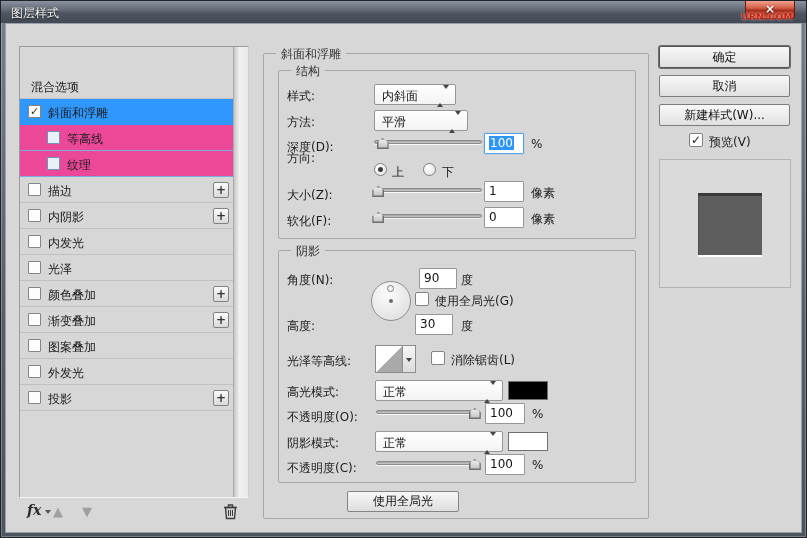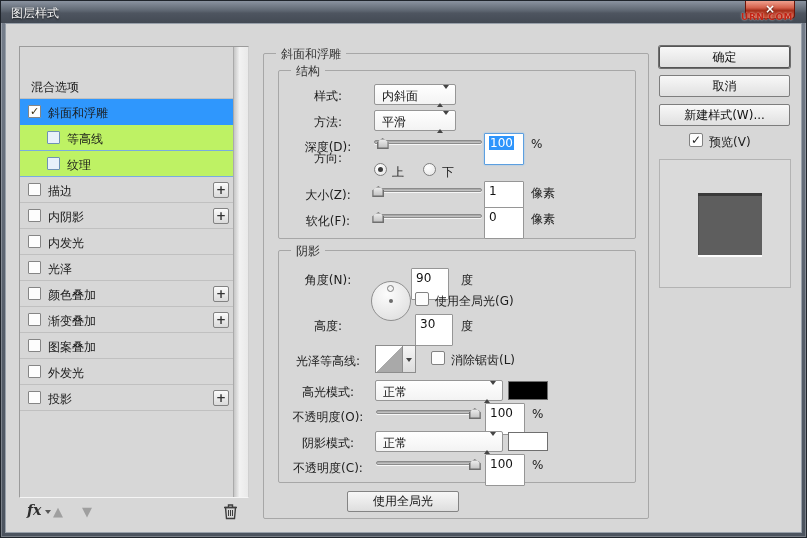--- a/index.html
+++ b/index.html
@@ -31,21 +31,21 @@
     background:#d7d7d7; }
   .list-scroll { position:absolute; right:0; top:0; bottom:0; width:15px;
     background:linear-gradient(to right,#c6c6c6,#f2f2f2 40%,#e9e9e9);
     border-left:1px solid #aaa; }
   .sb-row { position:absolute; left:0; right:15px; height:26px; border-bottom:1px solid #c0c0c0;
     font-size:12px; color:#1a1a1a; cursor:default; }
   .sb-row .lab { position:absolute; top:6px; left:28px; }
   .sb-row.plain .lab { left:11px; }
   .sb-row.sub .lab { left:47px; }
   .sb-row.sel { background:#2f97fd; border-bottom-color:#2f97fd; }
-  .sb-row.sub { background:#bef264; border-bottom-color:#79ace0; }
+  .sb-row.sub { background:#ec4899; border-bottom-color:#79ace0; }
   .cb { position:absolute; width:13px; height:13px; background:#fdfdfd; border:1px solid #858585;
     border-radius:1px; top:6px; left:8px; font-size:11px; line-height:11px; text-align:center;
     color:#3a2f10; font-weight:bold; }
   .sb-row.sub .cb { left:27px; background:#e8f1fa; border-color:#6f92b5; }
   .plus-btn { position:absolute; right:4px; top:5px; width:16px; height:16px;
     background:linear-gradient(#fbfbfb,#dadada); border:1px solid #828282; border-radius:2px;
     font-size:12px; font-weight:bold; color:#333; text-align:center; line-height:14px; }
 
   .fx-bar { position:absolute; left:13px; top:477px; width:230px; height:22px; font-size:12px; }
   .fx-glyph { position:absolute; left:8px; top:1px; font-family:"DejaVu Serif",serif;
@@ -58,33 +58,33 @@
 
   
   .gbox { position:absolute; border:1px solid #a7a7a7; border-radius:2px; }
   .glegend { position:absolute; top:-8px; left:12px; background:#d7d7d7; padding:0 5px;
     font-size:12px; color:#333; }
 
   .main-g { left:257px; top:29px; width:386px; height:466px; }
   .struct-g { left:14px; top:16px; width:358px; height:169px;padding-left:36px; }
   .shade-g  { left:14px; top:196px; width:358px; height:233px; }
 
-  .lbl { position:absolute; font-size:12px; color:#1c1c1c; text-align:center; width:82px; left:8px; }
+  .lbl { position:absolute; font-size:12px; color:#1c1c1c; text-align:left; width:82px; left:8px; }
   .unit { position:absolute; font-size:12px; color:#1c1c1c; }
 
   .combo { position:absolute; height:21px; background:linear-gradient(#ffffff,#f3f3f3);
     border:1px solid #969696; border-radius:2px; font-size:12px; color:#111; }
   .combo .ctext { position:absolute; left:7px; top:3px; }
   .combo .carrows { position:absolute; right:6px; top:4px; }
   .tri-up { width:0; height:0; border-left:3px solid transparent; border-right:3px solid transparent;
     border-bottom:4px solid #444; margin-bottom:3px; }
   .tri-down { width:0; height:0; border-left:3px solid transparent; border-right:3px solid transparent;
     border-top:4px solid #444; }
 
-  .vbox { position:absolute; width:40px; height:32px; background:#fff; border:1px solid #969696;
+  .vbox { position:absolute; width:40px; height:21px; background:#fff; border:1px solid #969696;
     border-radius:1px; font-size:12px; color:#111; line-height:19px; padding-left:4px; }
   .vbox.focused { border-color:#5c9fe0; box-shadow:0 0 2px #8cc0ee; }
   .vbox.focused .selhl { background:#2e95fc; color:#fff; padding:0 1px; }
 
   .slider { position:absolute; height:12px; }
   .slider .track { position:absolute; left:0; right:0; top:3px; height:4px;
     background:linear-gradient(#9e9e9e,#cdcdcd); border:1px solid #8b8b8b; border-radius:2px;
     box-shadow:0 1px 0 rgba(255,255,255,.8); }
   .slider .thumb { position:absolute; top:1px; width:12px; height:11px; margin-left:-6px;
     background:linear-gradient(#f4f4f4,#bdbdbd);
@@ -229,21 +229,21 @@
       <div class="gbox struct-g">
         <span class="glegend">结构</span>
 
         <span class="lbl" style="top:17px">样式:</span>
         <div class="combo" style="left:95px; top:13px; width:82px">
           <span class="ctext">内斜面</span>
           <span class="carrows"><span class="tri-up"></span><span class="tri-down"></span></span>
         </div>
 
         <span class="lbl" style="top:43px">方法:</span>
-        <div class="combo" style="left:95px; top:39px; width:82px">
+        <div class="combo" style="left:95px; top:39px; width:94px">
           <span class="ctext">平滑</span>
           <span class="carrows"><span class="tri-up"></span><span class="tri-down"></span></span>
         </div>
 
         <span class="lbl" style="top:68px">深度(D):</span>
         <div class="slider" style="left:95px; top:66px; width:108px">
           <span class="track"></span>
             <span class="thumb" style="left:8%"></span>
         </div>
         <div class="vbox focused" style="left:205px; top:62px"><span class="selhl">100</span></div>
@@ -269,21 +269,21 @@
             <span class="thumb" style="left:4%"></span>
         </div>
         <div class="vbox" style="left:205px; top:136px"><span>0</span></div>
         <span class="unit" style="left:252px; top:140px">像素</span>
       </div>
 
       <div class="gbox shade-g">
         <span class="glegend">阴影</span>
 
         <span class="lbl" style="top:21px">角度(N):</span>
-        <div class="vbox" style="left:132px; top:17px; width:38px"><span>90</span></div>
+        <div class="vbox" style="left:140px; top:17px; width:38px"><span>90</span></div>
         <span class="unit" style="left:182px; top:21px">度</span>
 
         <div class="dial" style="left:92px; top:30px">
           <span class="dial-handle"></span>
           <span class="dial-center"></span>
         </div>
 
         <span class="checkbox" style="left:136px; top:41px"></span>
         <span class="cklabel" style="left:156px; top:42px">使用全局光(G)</span>
 

